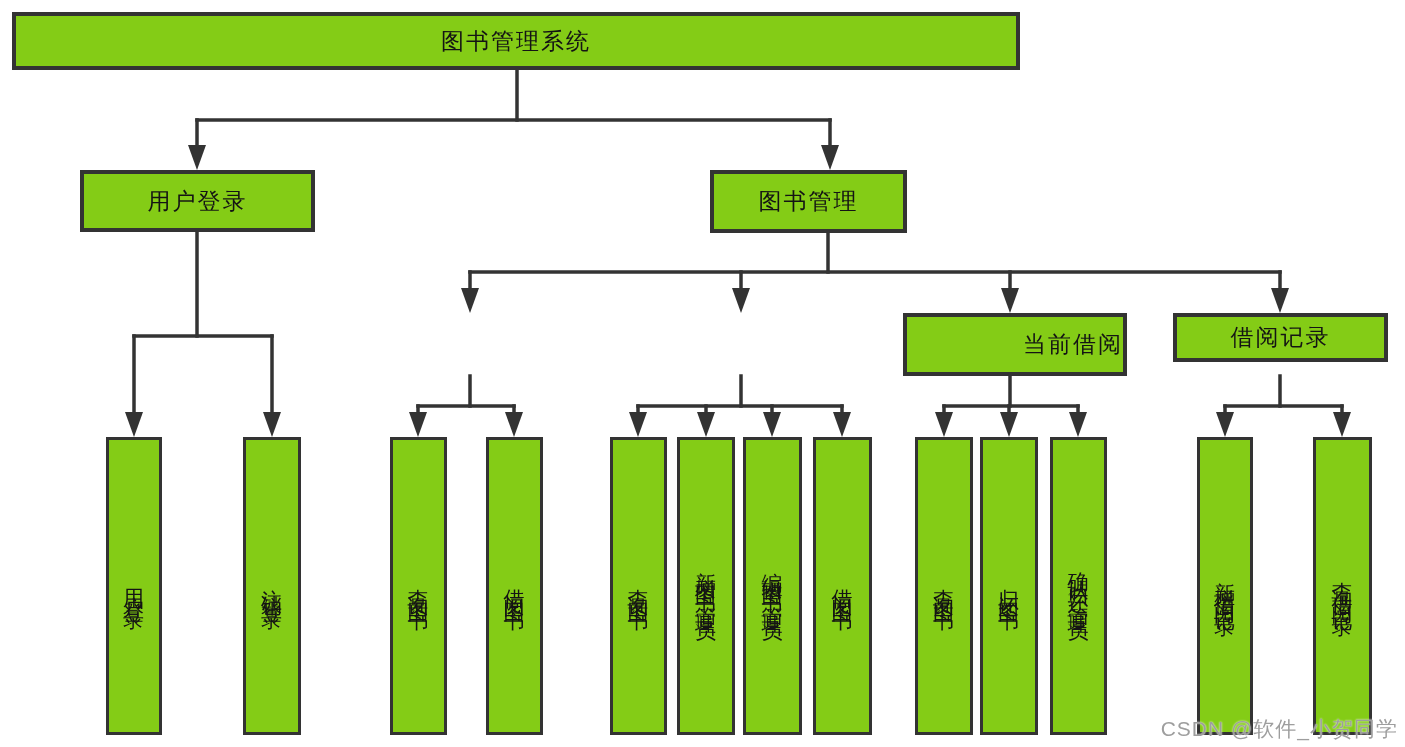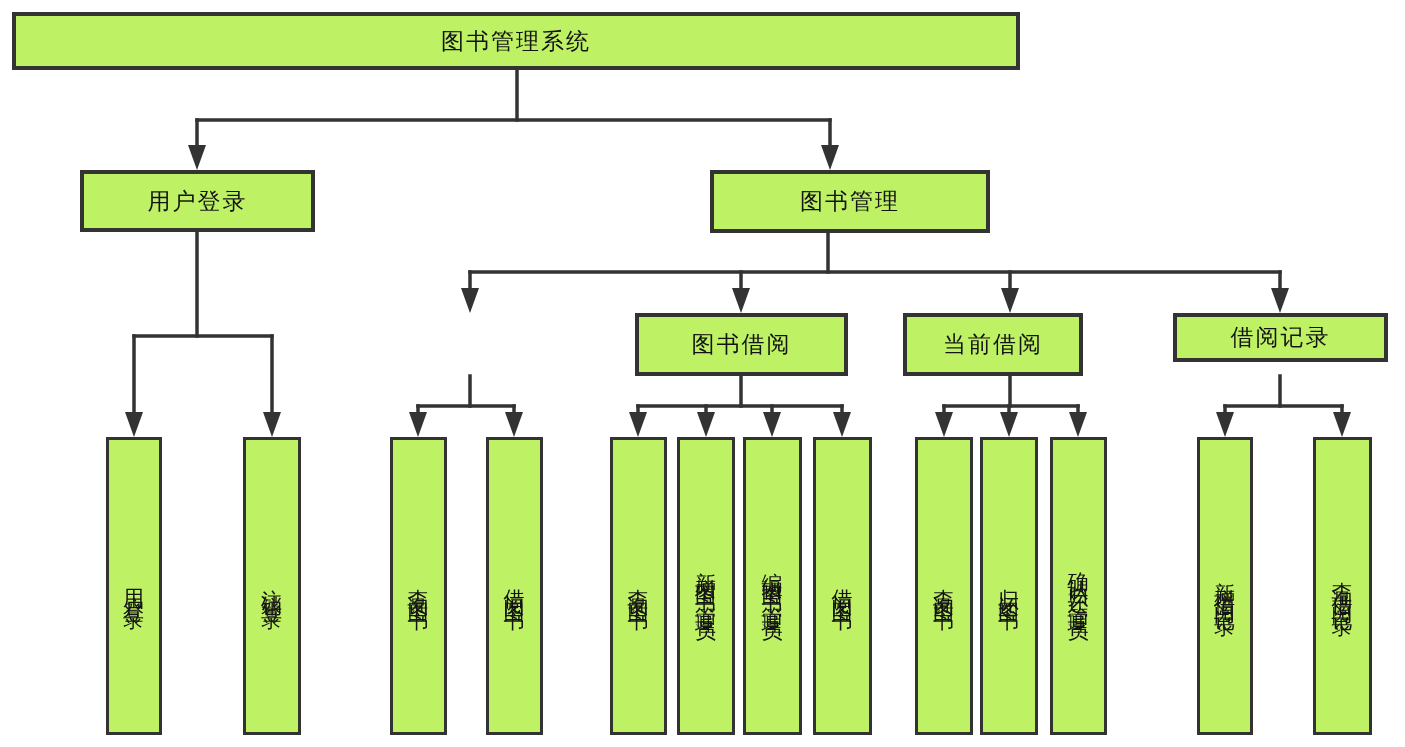--- a/index.html
+++ b/index.html
@@ -12,21 +12,21 @@
     overflow: hidden;
   }
   .connectors {
     position: absolute;
     left: 0; top: 0;
     width: 1405px; height: 747px;
   }
   .box {
     position: absolute;
     box-sizing: border-box;
-    background: #bef264;
+    background: #84cc16;
     border: 4px solid #333333;
     display: flex;
     align-items: center;
     justify-content: center;
     color: #141414;
   }
   .hbox span {
     font-size: 23px;
     letter-spacing: 2px;
     white-space: nowrap;
@@ -122,28 +122,25 @@
     </g>
   </svg>
 
   <div class="box hbox" style="left:12px; top:12px; width:1008px; height:58px;">
     <span>图书管理系统</span>
   </div>
 
   <div class="box hbox" style="left:80px; top:170px; width:235px; height:62px;">
     <span>用户登录</span>
   </div>
-  <div class="box hbox" style="left:710px; top:170px; width:280px; height:63px;">
+  <div class="box hbox" style="left:710px; top:170px; width:197px; height:63px;">
     <span>图书管理</span>
   </div>
 
-  <div class="box hbox" style="left:635px; top:313px; width:213px; height:63px;">
-    <span>图书借阅</span>
-  </div>
-  <div class="box hbox" style="left:903px; top:313px; width:180px; height:63px;">
+  <div class="box hbox" style="left:903px; top:313px; width:224px; height:63px;justify-content:flex-end;">
     <span>当前借阅</span>
   </div>
   <div class="box hbox" style="left:1173px; top:313px; width:215px; height:49px;">
     <span>借阅记录</span>
   </div>
 
   <div class="box vbox" style="left:106px; top:437px; width:56px; height:298px;">
     <span>用户登录</span>
   </div>
   <div class="box vbox" style="left:243px; top:437px; width:58px; height:298px;">
@@ -180,14 +177,15 @@
     <span>确认归还（管理员）</span>
   </div>
 
   <div class="box vbox" style="left:1197px; top:437px; width:56px; height:298px;">
     <span>新增借阅记录</span>
   </div>
   <div class="box vbox" style="left:1313px; top:437px; width:59px; height:298px;">
     <span>查询借阅记录</span>
   </div>
 
+  <div class="watermark">CSDN @软件_小贺同学</div>
 
 </div>
 
 </body></html>

